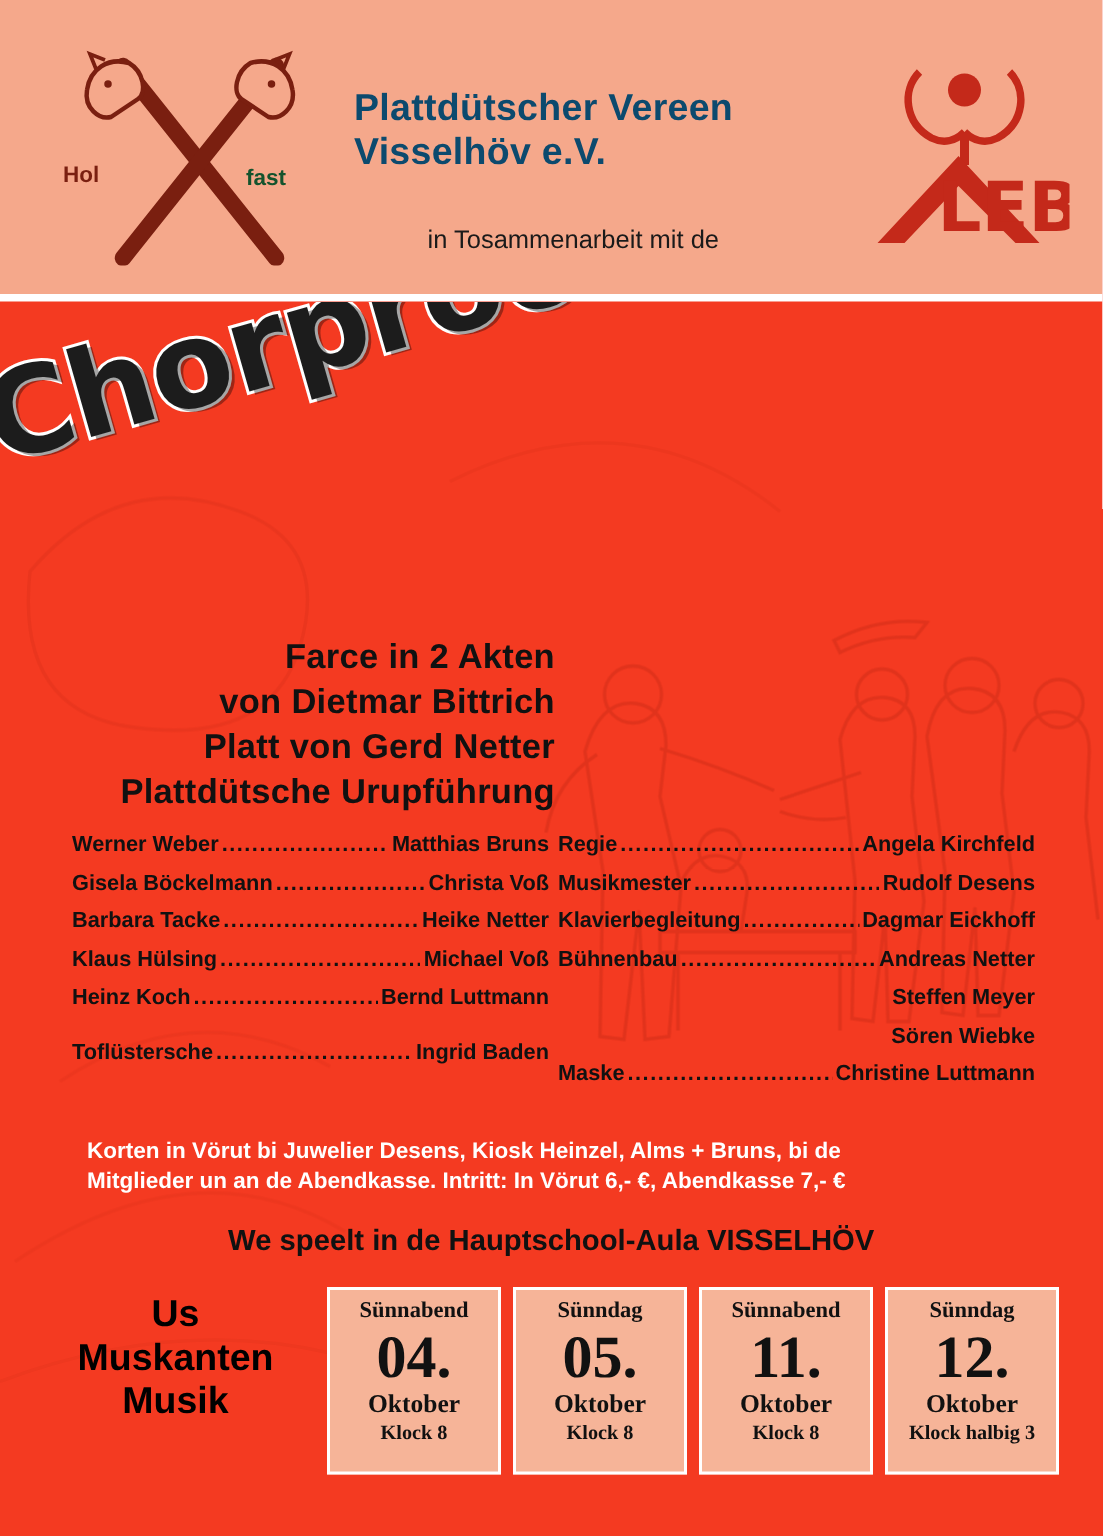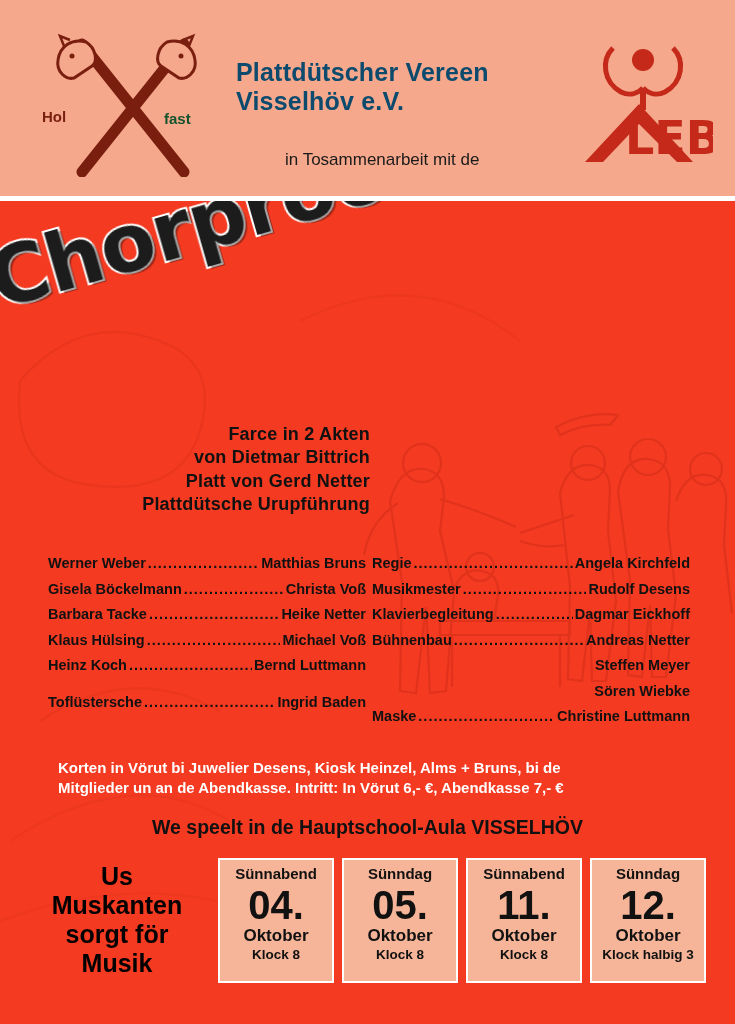--- a/index.html
+++ b/index.html
@@ -98,21 +98,21 @@
       3px 3px 0 rgba(0,0,0,0.35);
   }
   .subtitle {
     position: absolute;
     left: 0; top: 222px;
     width: 370px;
     text-align: right;
   }
   .subtitle div {
     font-weight: bold;
-    font-size: 18px;
+    font-size: 23px;
     color: #111111;
     line-height: 1.3;
     letter-spacing: 0.2px;
   }
   
   .cast {
     position: absolute;
     left: 48px; top: 355px;
     width: 660px;
     display: flex;
@@ -185,20 +185,21 @@
     font-weight: bold;
     font-size: 25px;
     color: #000000;
     line-height: 1.16;
     padding-top: 6px;
   }
   .dates {
     display: flex;
     gap: 8px;
     padding-top: 2px;
+    font-family: Liberation Serif, serif;
   }
   .date-card {
     width: 116px;
     height: 125px;
     background: #f6b498;
     border: 2px solid #ffffff;
     box-sizing: border-box;
     text-align: center;
     color: #111111;
     display: flex;
@@ -406,21 +407,20 @@
       <div class="l">Korten in Vörut bi Juwelier Desens, Kiosk Heinzel, Alms + Bruns, bi de</div>
       <div class="l">Mitglieder un an de Abendkasse. Intritt: In Vörut 6,- €, Abendkasse 7,- €</div>
     </div>
 
     <div class="venue">We speelt in de Hauptschool-Aula VISSELHÖV</div>
 
     <div class="bottom">
       <div class="musicians">
         <div>Us</div>
         <div>Muskanten</div>
-        <div>sorgt för</div>
         <div>Musik</div>
       </div>
 
       <div class="dates">
         <div class="date-card">
           <div class="dow">Sünnabend</div>
           <div class="day">04.</div>
           <div class="month">Oktober</div>
           <div class="time">Klock 8</div>
         </div>

